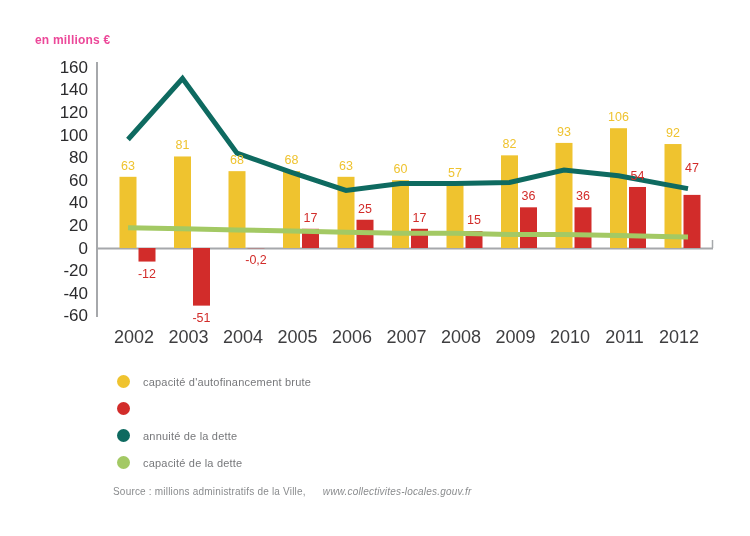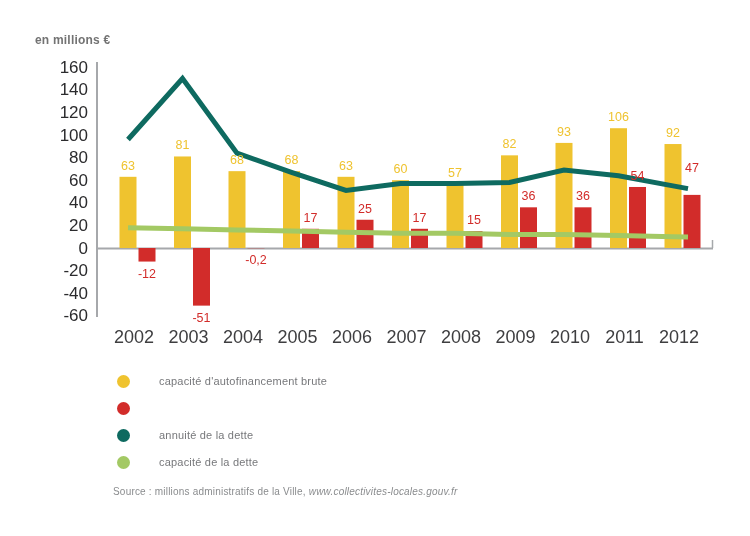--- a/index.html
+++ b/index.html
@@ -2,36 +2,36 @@
 <html><head>
 <meta charset="utf-8">
 <style>
   html,body{margin:0;padding:0;background:#ffffff;}
   .stage{
     position:relative;width:750px;height:536px;background:#ffffff;
     font-family:"Liberation Sans", sans-serif;overflow:hidden;
   }
   .unit-label{
     position:absolute;left:35px;top:33px;font-size:12px;font-weight:bold;
-    color:#737373;letter-spacing:.2px;
+    color:#ec4899;letter-spacing:.2px;
   }
   svg text{font-family:"Liberation Sans", sans-serif;}
   .ylab{font-size:17px;fill:#2b2b2d;}
   .xlab{font-size:18px;fill:#3e3e40;}
   .vlab-brute{font-size:12.5px;fill:#efc32f;}
   .vlab-nette{font-size:12.5px;fill:#d22c2a;}
   .legend{position:absolute;left:117px;top:375px;}
-  .legend-item{display:flex;height:13px;margin-bottom:14px;gap:16px;}
+  .legend-item{display:flex;align-items:center;height:13px;margin-bottom:14px;}
   .legend-dot{width:13px;height:13px;border-radius:50%;flex:0 0 13px;}
   .legend-text{margin-left:13px;font-size:11px;color:#77787b;letter-spacing:.2px;}
   .source-line{
     position:absolute;left:113px;top:486px;font-size:10px;color:#8a8c8e;
     letter-spacing:.2px;
   }
-  .source-link{font-style:italic;}
+  .source-link{font-style:italic;margin-left:14px;}
 </style>
 </head>
 <body>
 
 <div class="stage">
 
   <div class="unit-label">en millions €</div>
 
   <svg id="chart" width="750" height="536" viewBox="0 0 750 536">
       <line x1="97" y1="62" x2="97" y2="317" stroke="#a6a8ab" stroke-width="2"></line>

